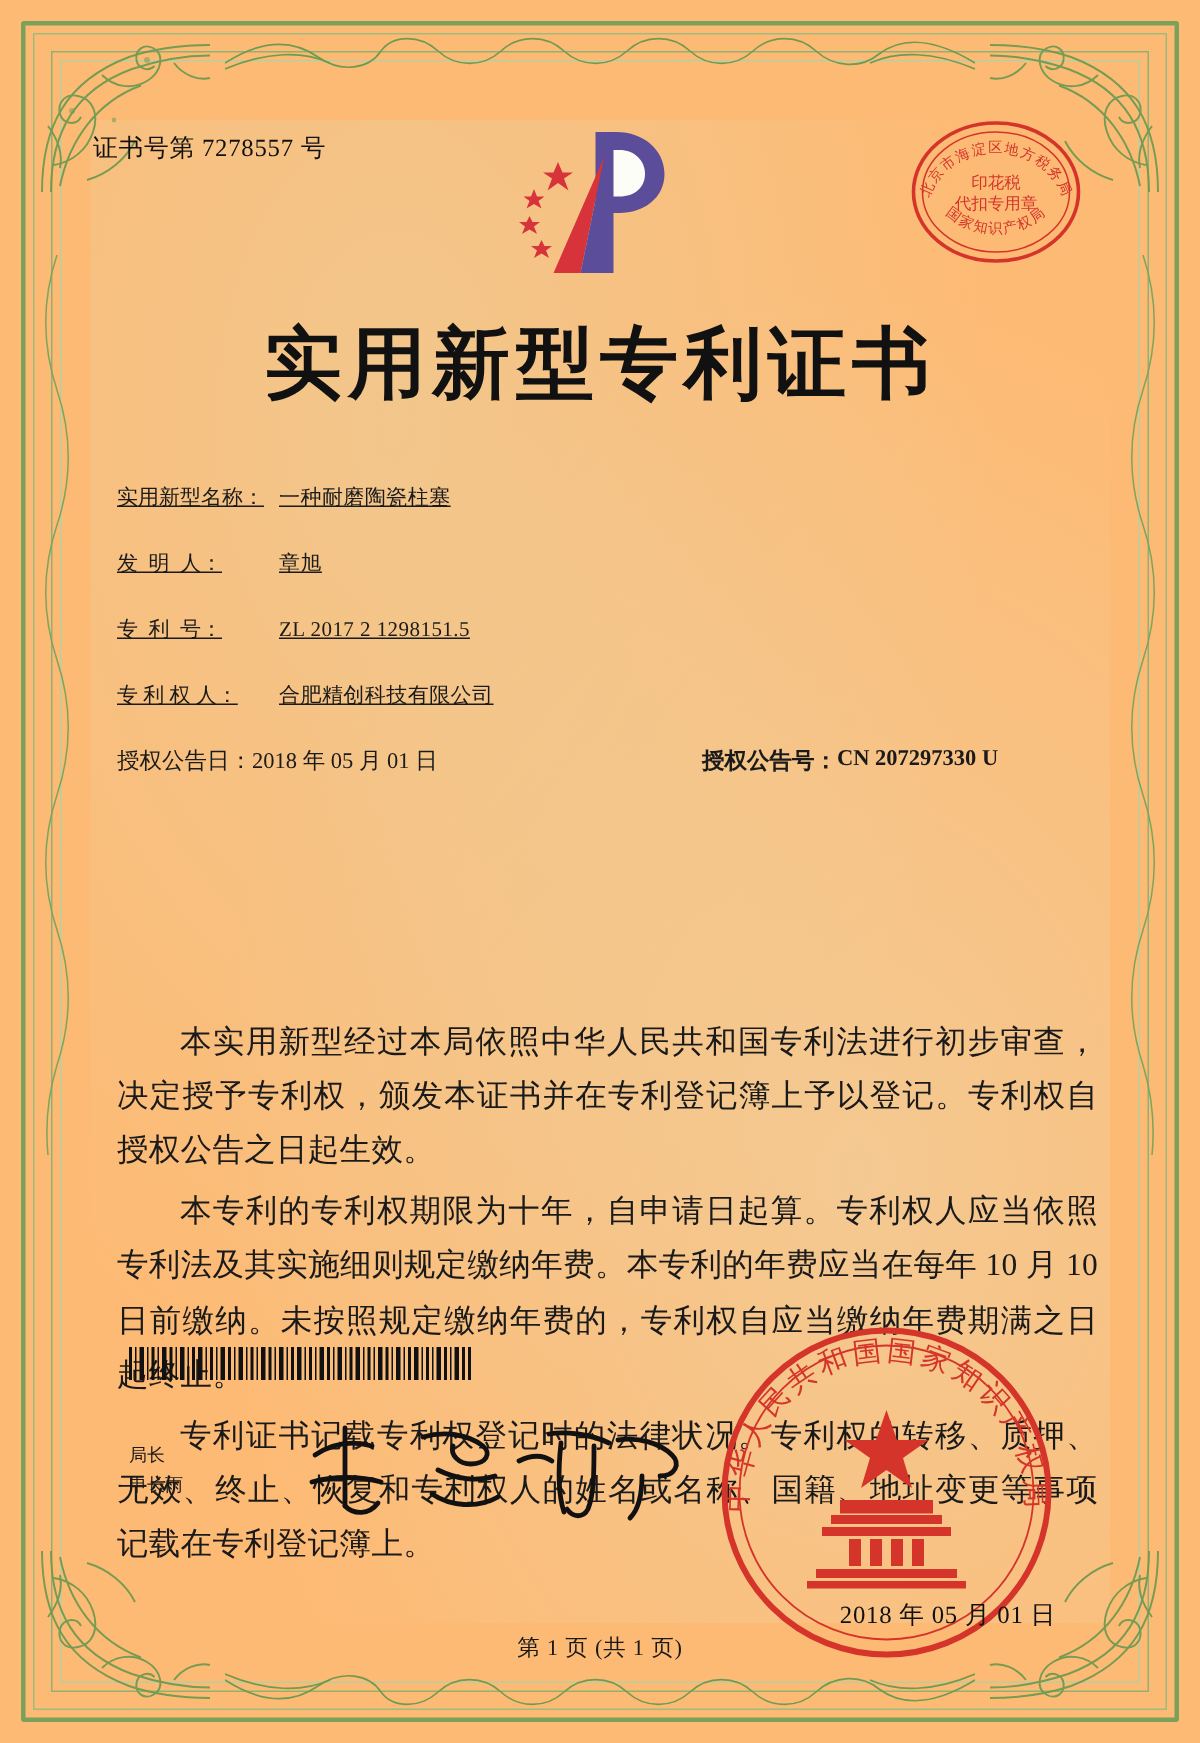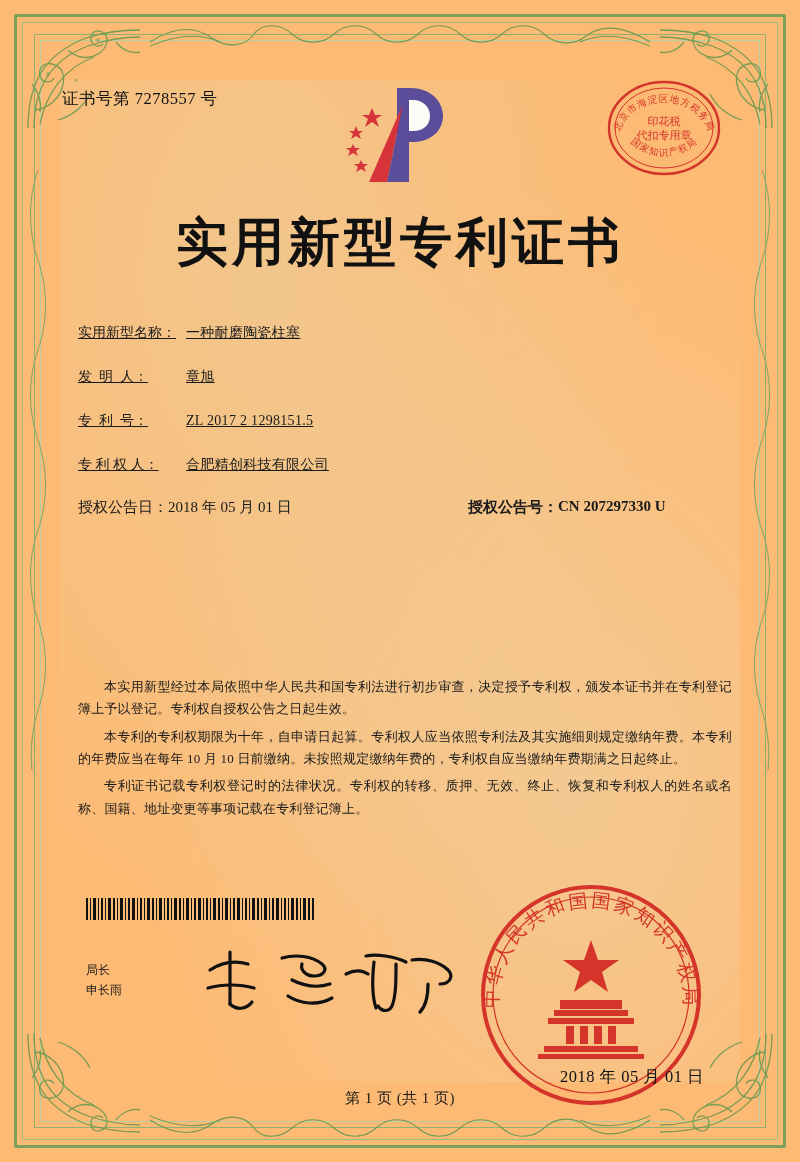--- a/index.html
+++ b/index.html
@@ -179,21 +179,21 @@
   }
   .two-col .lbl {
     white-space: pre;
   }
 
   .paragraphs {
     position: absolute;
     top: 616px;
     left: 22px;
     right: 12px;
-    font-size: 13px;
+    font-size: 21px;
     line-height: 1.72;
     text-align: justify;
   }
   .paragraphs p {
     margin: 0 0 5px 0;
     text-indent: 2em;
     letter-spacing: .2px;
   }
 
   .barcode {

